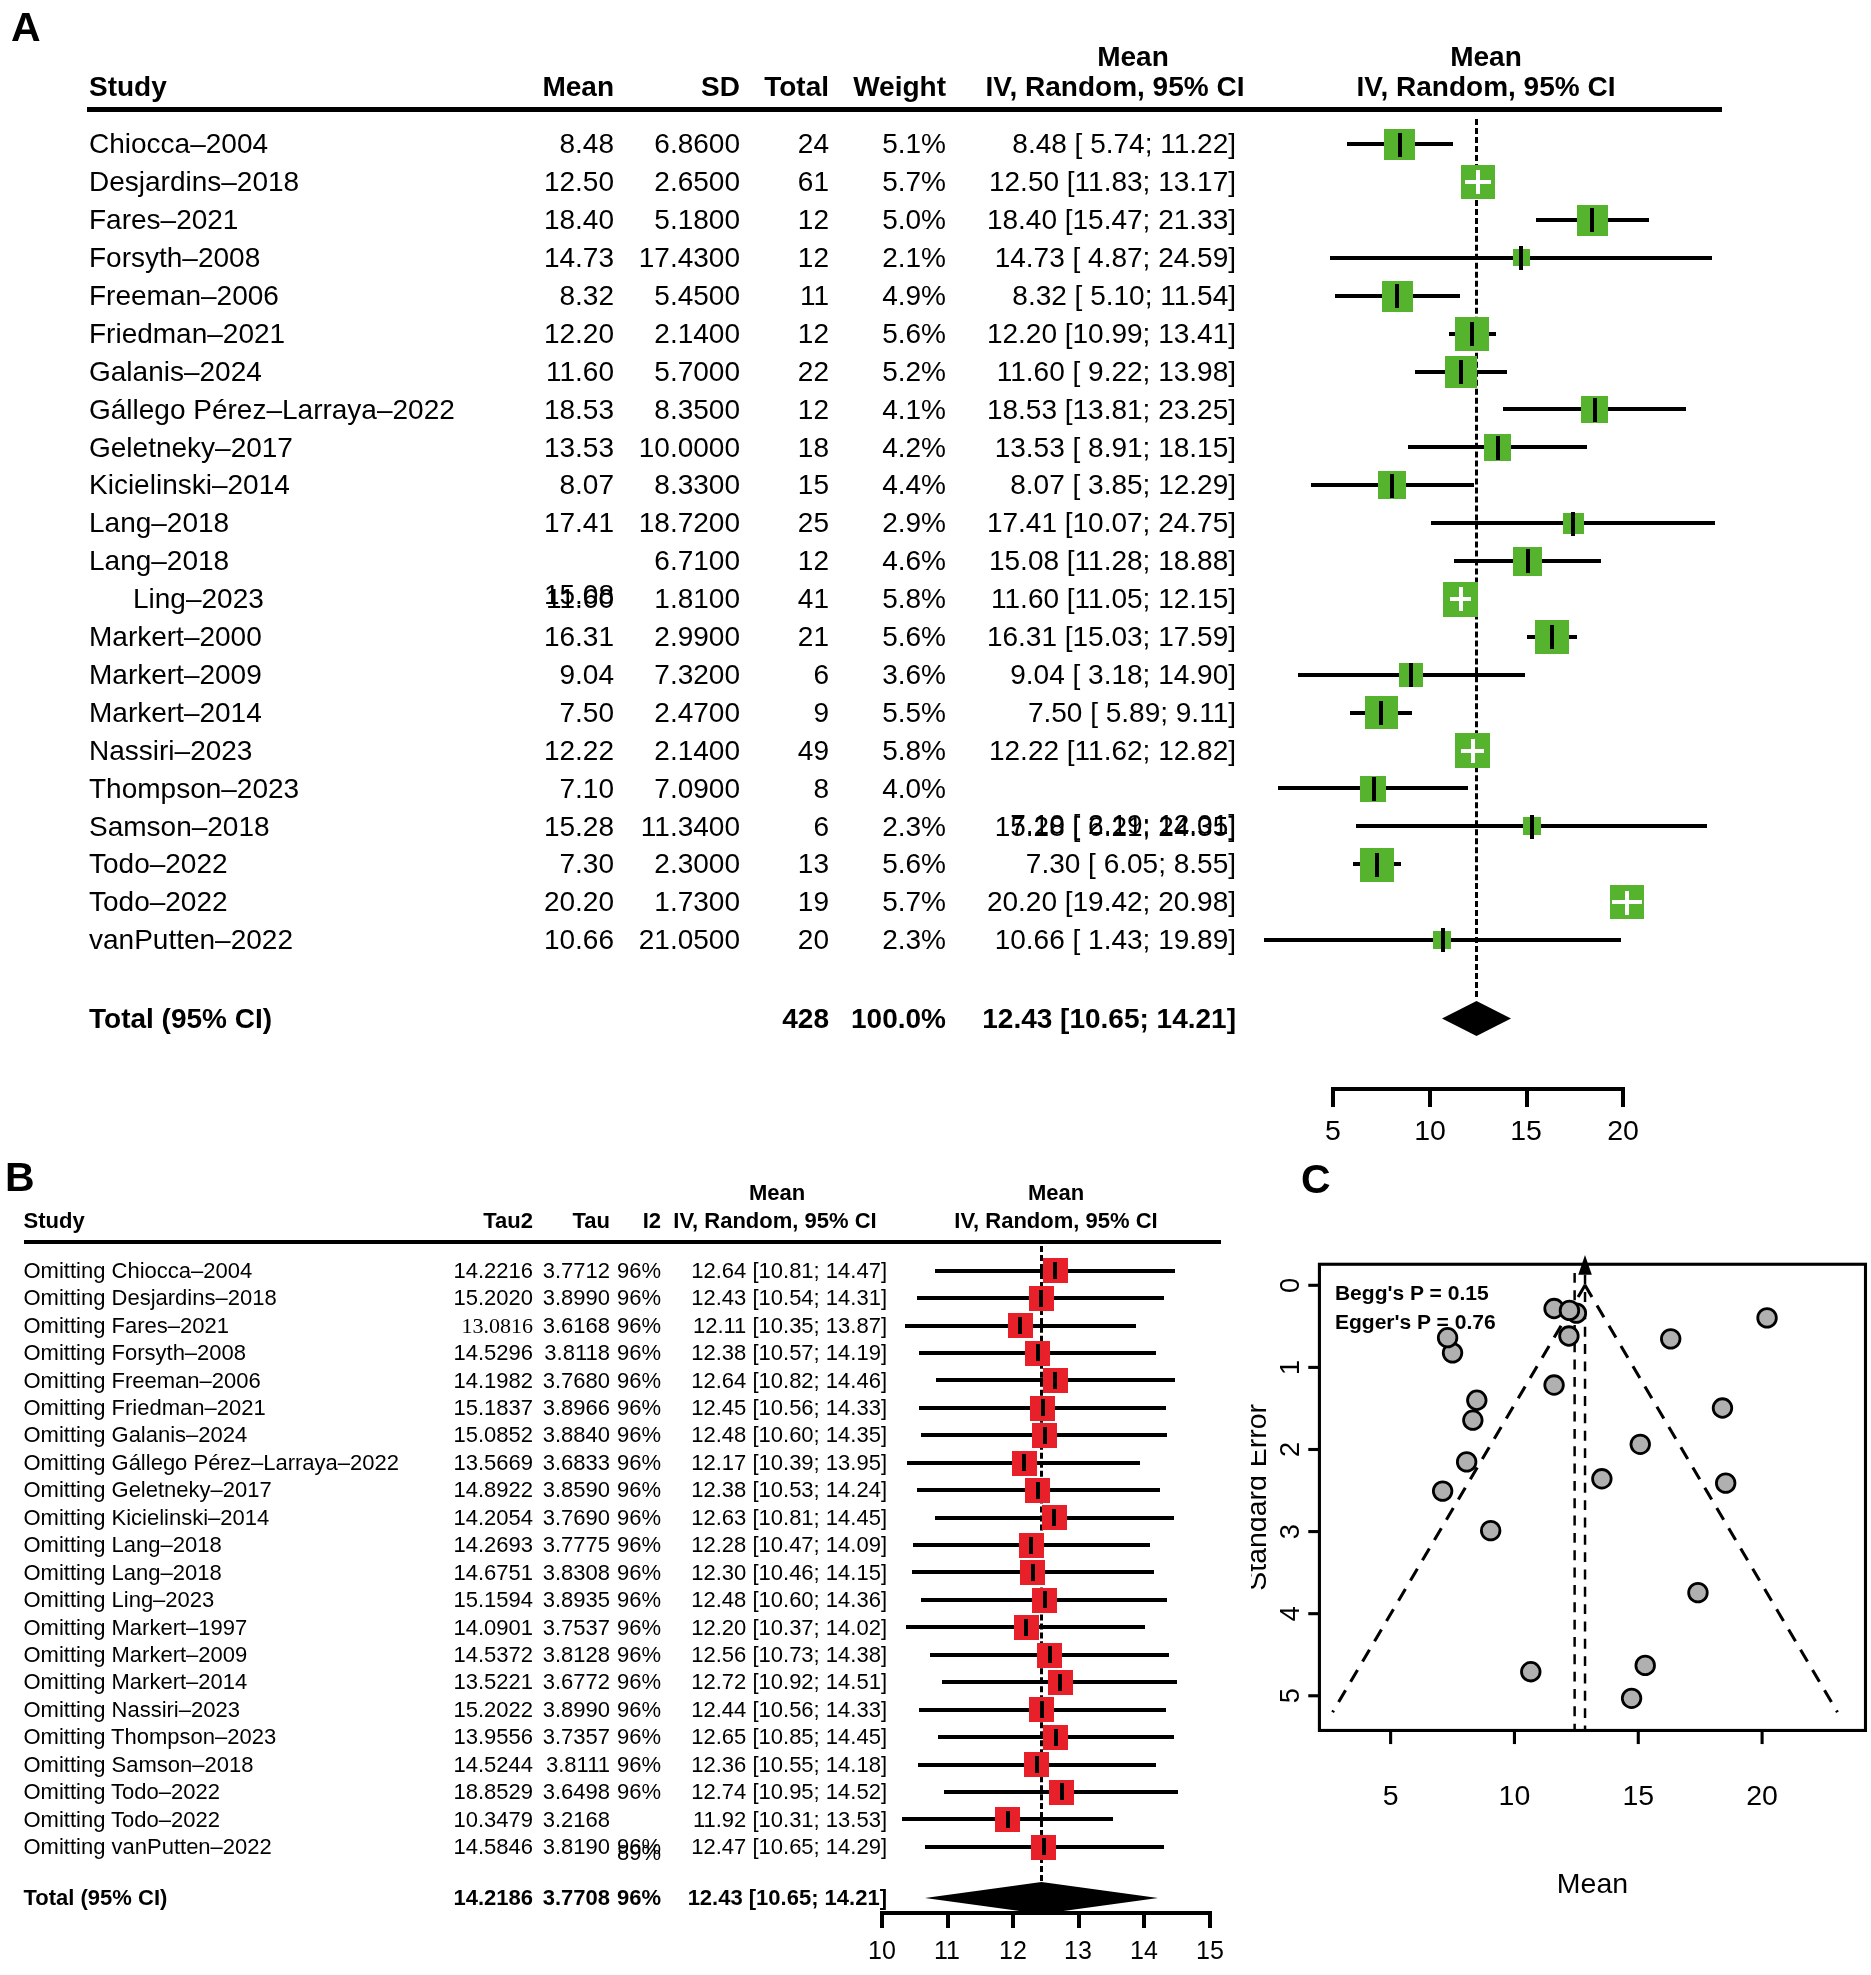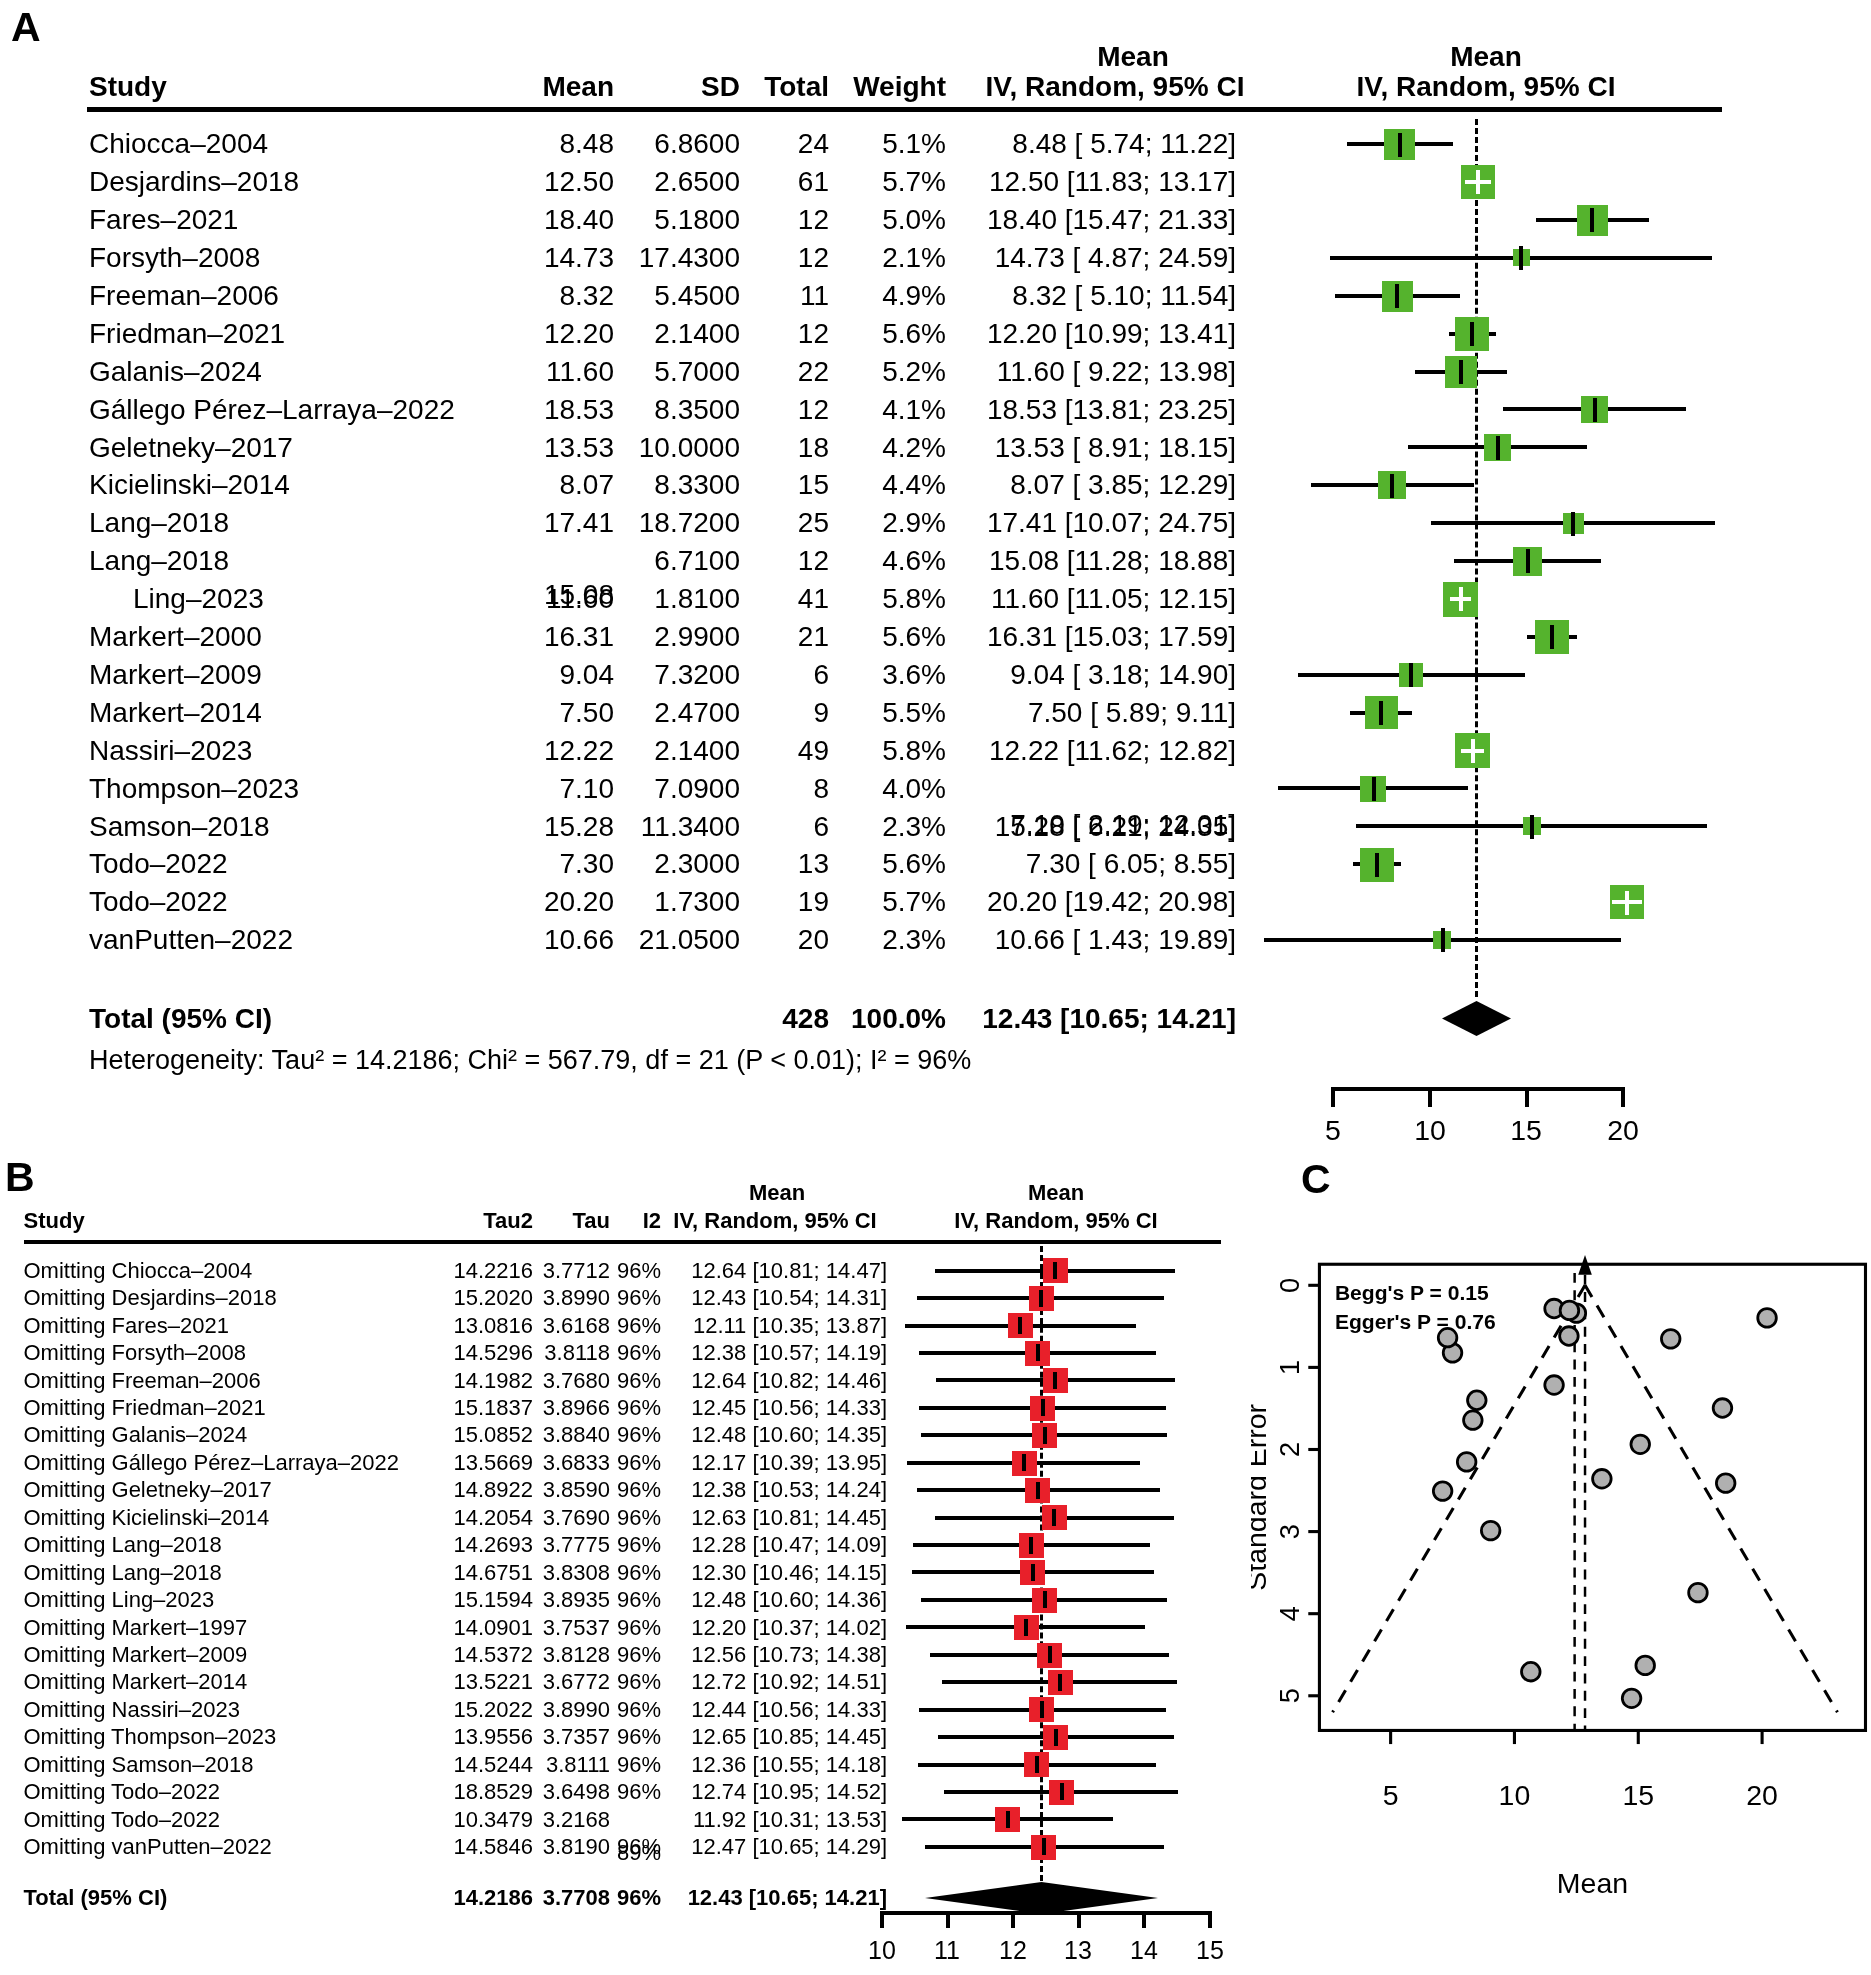--- a/index.html
+++ b/index.html
@@ -64,21 +64,20 @@
   <div class="t r b fA" id="pa-h-sd">SD</div>
   <div class="t r b fA" id="pa-h-total">Total</div>
   <div class="t r b fA" id="pa-h-weight">Weight</div>
   <div class="t c b fA" id="pa-h-ci">IV, Random, 95% CI</div>
   <div class="t c b fA" id="pa-h-plotci">IV, Random, 95% CI</div>
   <div class="rule" id="pa-rule"></div>
   <div class="t l b fA" id="pa-total-label">Total (95% CI)</div>
   <div class="t r b fA" id="pa-total-n">428</div>
   <div class="t r b fA" id="pa-total-w">100.0%</div>
   <div class="t r b fA" id="pa-total-ci">12.43 [10.65; 14.21]</div>
-  <div class="t l" id="pa-het">Heterogeneity: Tau² = 14.2186; Chi² = 567.79, df = 21 (P &lt; 0.01); I² = 96%</div>
   <div id="pa-dyn">
       <div style="left: 1475px; top: 119px; height: 878px; width: 0px; position: absolute; border-left: 3.1px dashed rgb(0, 0, 0);"></div>
       <div style="left: 89px; top: 144px; font-size: 28px; white-space: pre; line-height: 1; position: absolute; transform: translateY(-50%);">Chiocca–2004</div>
       <div style="left: 614px; top: 144px; font-size: 28px; white-space: pre; line-height: 1; position: absolute; transform: translate(-100%, -50%);">8.48</div>
       <div style="left: 740px; top: 144px; font-size: 28px; white-space: pre; line-height: 1; position: absolute; transform: translate(-100%, -50%);">6.8600</div>
       <div style="left: 829px; top: 144px; font-size: 28px; white-space: pre; line-height: 1; position: absolute; transform: translate(-100%, -50%);">24</div>
       <div style="left: 946px; top: 144px; font-size: 28px; white-space: pre; line-height: 1; position: absolute; transform: translate(-100%, -50%);">5.1%</div>
       <div style="left: 1236px; top: 144px; font-size: 28px; white-space: pre; line-height: 1; position: absolute; transform: translate(-100%, -50%);">8.48 [ 5.74; 11.22]</div>
       <div style="left: 1347px; top: 142px; width: 106px; height: 4.3px; background: rgb(0, 0, 0); position: absolute;"></div>
       <div style="left: 1384px; top: 129px; width: 31px; height: 31px; background: rgb(85, 179, 45); position: absolute;"></div>
@@ -315,21 +314,21 @@
       <div style="left: 1053px; top: 1262px; width: 3.7px; height: 17.3px; background: rgb(0, 0, 0); position: absolute;"></div>
       <div style="left: 23.5px; top: 1298px; font-size: 22px; white-space: pre; line-height: 1; position: absolute; transform: translateY(-50%);">Omitting Desjardins–2018</div>
       <div style="left: 533px; top: 1298px; font-size: 22px; white-space: pre; line-height: 1; position: absolute; transform: translate(-100%, -50%);">15.2020</div>
       <div style="left: 610px; top: 1298px; font-size: 22px; white-space: pre; line-height: 1; position: absolute; transform: translate(-100%, -50%);">3.8990</div>
       <div style="left: 661px; top: 1298px; font-size: 22px; white-space: pre; line-height: 1; position: absolute; transform: translate(-100%, -50%);">96%</div>
       <div style="left: 887px; top: 1298px; font-size: 22px; white-space: pre; line-height: 1; position: absolute; transform: translate(-100%, -50%);">12.43 [10.54; 14.31]</div>
       <div style="left: 917px; top: 1296px; width: 247px; height: 4.3px; background: rgb(0, 0, 0); position: absolute;"></div>
       <div style="left: 1029px; top: 1286px; width: 25px; height: 25px; background: rgb(232, 32, 42); position: absolute;"></div>
       <div style="left: 1039px; top: 1290px; width: 3.7px; height: 17.3px; background: rgb(0, 0, 0); position: absolute;"></div>
       <div style="left: 23.5px; top: 1326px; font-size: 22px; white-space: pre; line-height: 1; position: absolute; transform: translateY(-50%);">Omitting Fares–2021</div>
-      <div style="left: 533px; top: 1326px; font-size: 22px; white-space: pre; line-height: 1; position: absolute; transform: translate(-100%, -50%);">13.0816</div>
+      <div style="left: 533px; top: 1326px; font-size: 22px; white-space: pre; line-height: 1; position: absolute; transform: translate(-100%, -50%); font-family: Liberation Serif, serif;">13.0816</div>
       <div style="left: 610px; top: 1326px; font-size: 22px; white-space: pre; line-height: 1; position: absolute; transform: translate(-100%, -50%);">3.6168</div>
       <div style="left: 661px; top: 1326px; font-size: 22px; white-space: pre; line-height: 1; position: absolute; transform: translate(-100%, -50%);">96%</div>
       <div style="left: 887px; top: 1326px; font-size: 22px; white-space: pre; line-height: 1; position: absolute; transform: translate(-100%, -50%);">12.11 [10.35; 13.87]</div>
       <div style="left: 905px; top: 1324px; width: 231px; height: 4.3px; background: rgb(0, 0, 0); position: absolute;"></div>
       <div style="left: 1008px; top: 1313px; width: 25px; height: 25px; background: rgb(232, 32, 42); position: absolute;"></div>
       <div style="left: 1018px; top: 1317px; width: 3.7px; height: 17.3px; background: rgb(0, 0, 0); position: absolute;"></div>
       <div style="left: 23.5px; top: 1353px; font-size: 22px; white-space: pre; line-height: 1; position: absolute; transform: translateY(-50%);">Omitting Forsyth–2008</div>
       <div style="left: 533px; top: 1353px; font-size: 22px; white-space: pre; line-height: 1; position: absolute; transform: translate(-100%, -50%);">14.5296</div>
       <div style="left: 610px; top: 1353px; font-size: 22px; white-space: pre; line-height: 1; position: absolute; transform: translate(-100%, -50%);">3.8118</div>
       <div style="left: 661px; top: 1353px; font-size: 22px; white-space: pre; line-height: 1; position: absolute; transform: translate(-100%, -50%);">96%</div>

